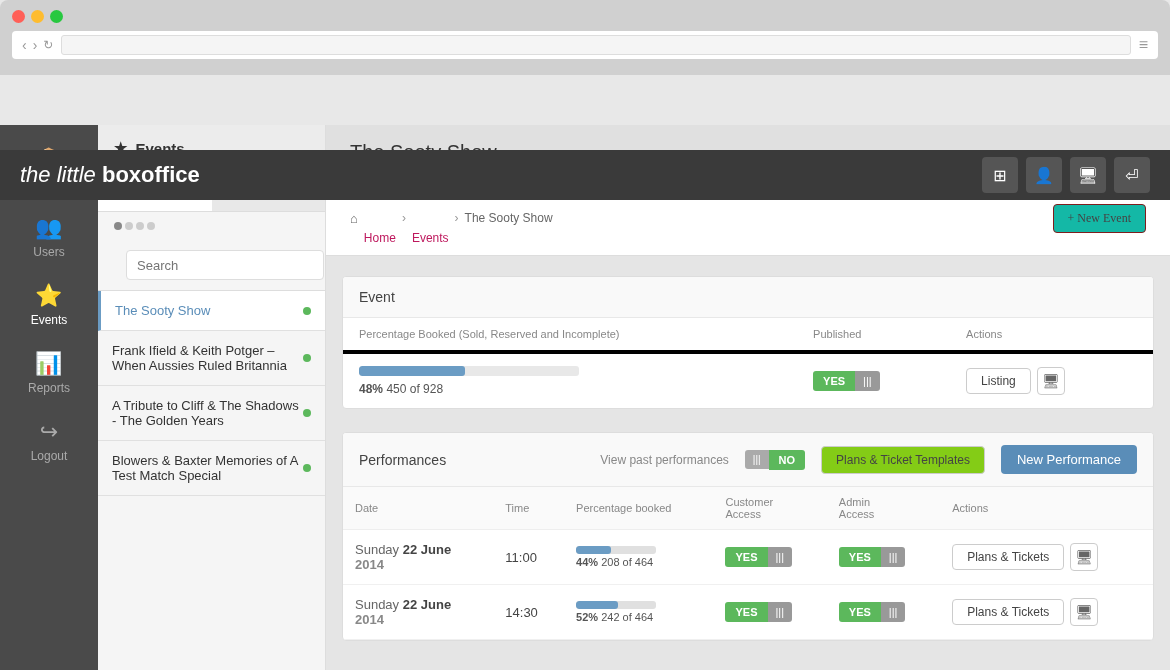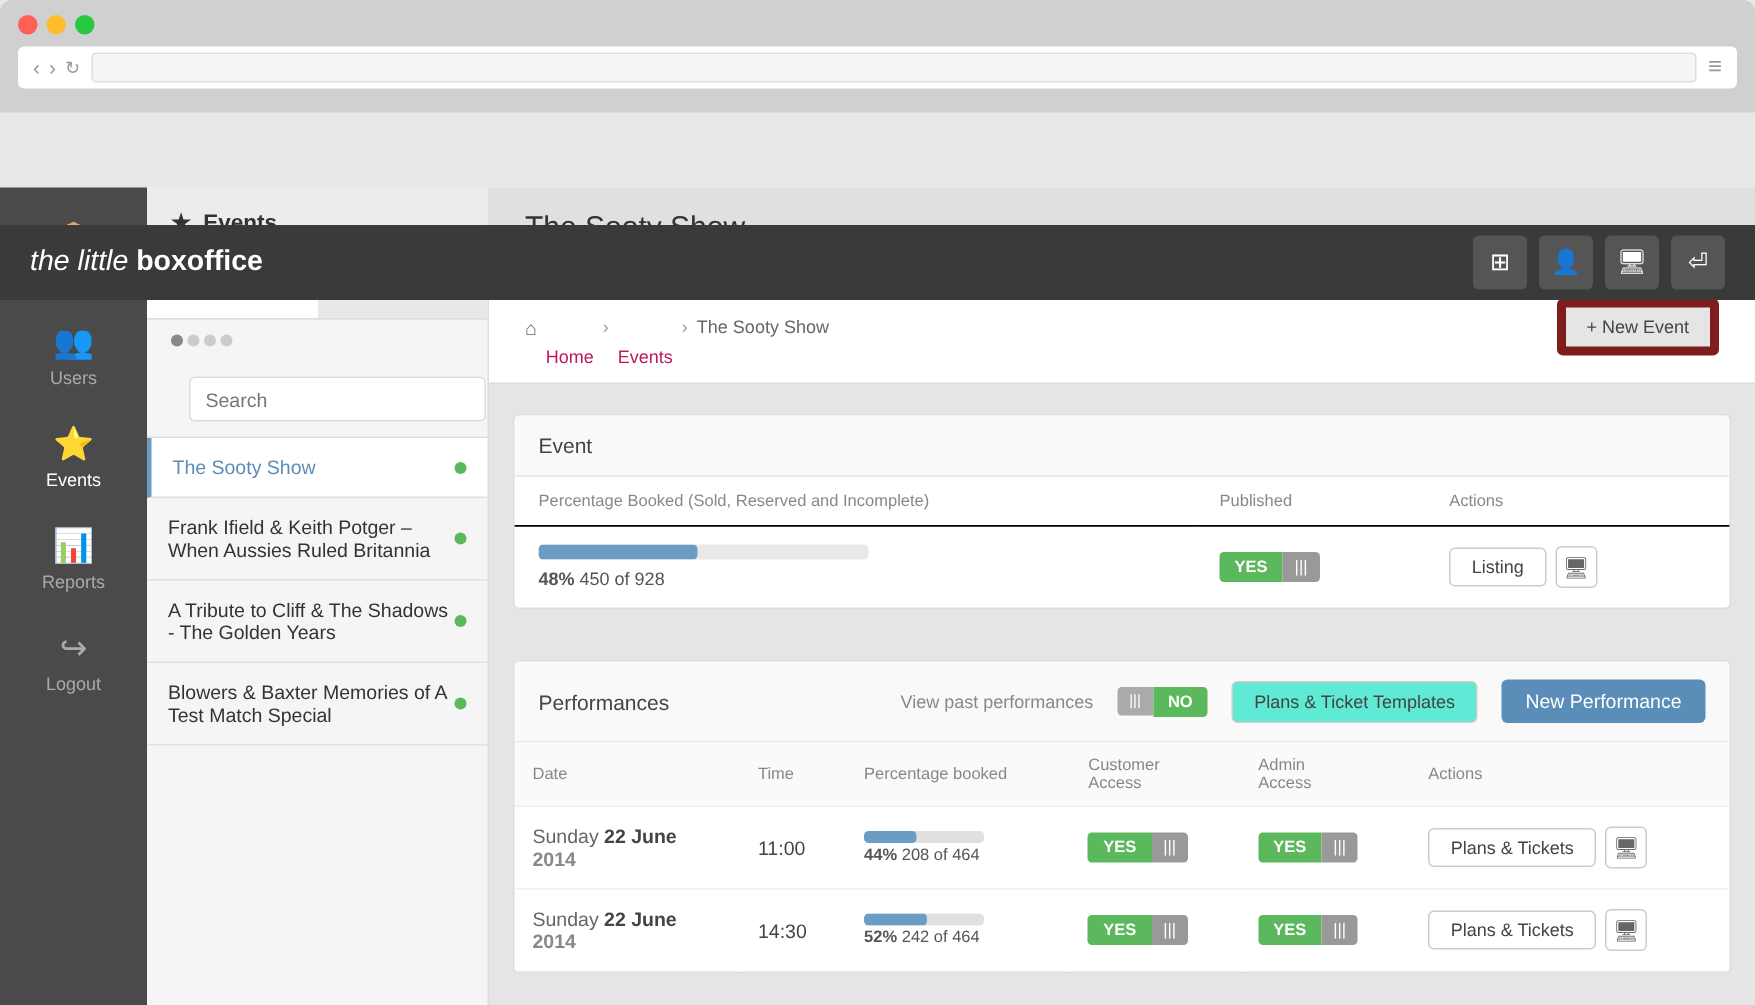--- a/index.html
+++ b/index.html
@@ -41,21 +41,21 @@
       height: 50px;
       display: flex;
       align-items: center;
       padding: 0 20px;
       position: absolute;
       top: 75px;
       left: 0;
       right: 0;
       z-index: 10;
     }
-    .logo { color: white; font-size: 19px; font-weight: 300; }
+    .logo { color: white; font-size: 22px; font-weight: 300; }
     .logo span { font-style: italic; }
     .logo strong { font-weight: 600; }
     .top-nav-actions { margin-left: auto; display: flex; gap: 8px; }
     .top-nav-btn {
       width: 36px; height: 36px;
       background: #555;
       border-radius: 4px;
       display: flex; align-items: center; justify-content: center;
       cursor: pointer;
       color: white;
@@ -194,33 +194,34 @@
       gap: 8px;
       font-size: 12px;
       color: #666;
       border-bottom: 1px solid #ddd;
       justify-content: space-between;
     }
     .breadcrumb-path { display: flex; align-items: center; gap: 6px; }
     .breadcrumb a { color: #be185d; text-decoration: none; margin-top: 40px; }
     .breadcrumb-sep { color: #999; }
     .new-event-btn {
-      background: #e5e5e5;
-      border: 6px solid #7f1d1d;
+      background: #14b8a6;
+      border: 1px solid #7f1d1d;
       border-radius: 4px;
       padding: 6px 14px;
       font-size: 12px;
       cursor: pointer;
       display: flex;
       align-items: center;
       gap: 6px;
       color: #444;
-    }
-
-    .content-body { padding: 20px 16px; display: flex; flex-direction: column; gap: 34px; }
+      font-family: Liberation Serif, serif;
+    }
+
+    .content-body { padding: 20px 16px; display: flex; flex-direction: column; gap: 23px; }
 
     
     .card {
       background: white;
       border-radius: 4px;
       border: 1px solid #ddd;
       overflow: hidden;
     }
     .card-header {
       background: #f9f9f9;
@@ -230,21 +231,21 @@
       font-weight: 500;
       color: #444;
     }
     .card-table { width: 100%; border-collapse: collapse; }
     .card-table th {
       text-align: left;
       padding: 10px 16px;
       font-size: 11px;
       color: #888;
       font-weight: 400;
-      border-bottom: 1px solid #000000;
+      border-bottom: 4px solid #000000;
     }
     .card-table td {
       padding: 12px 16px;
       vertical-align: middle;
       font-size: 13px;
       color: #444;
     }
     .progress-bar-wrap {
       background: #e8e8e8;
       border-radius: 3px;
@@ -324,21 +325,21 @@
     .past-no {
       background: #5cb85c;
       color: white;
       font-size: 11px;
       font-weight: 700;
       padding: 4px 10px;
       border-radius: 0 3px 3px 0;
     }
     .plans-btn {
       border: 1px solid #ccc;
-      background: #5eead4;
+      background: #84cc16;
       border-radius: 4px;
       padding: 6px 14px;
       font-size: 12px;
       cursor: pointer;
       color: #444;
     }
     .new-perf-btn {
       background: #5a8db8;
       color: white;
       border: none;

